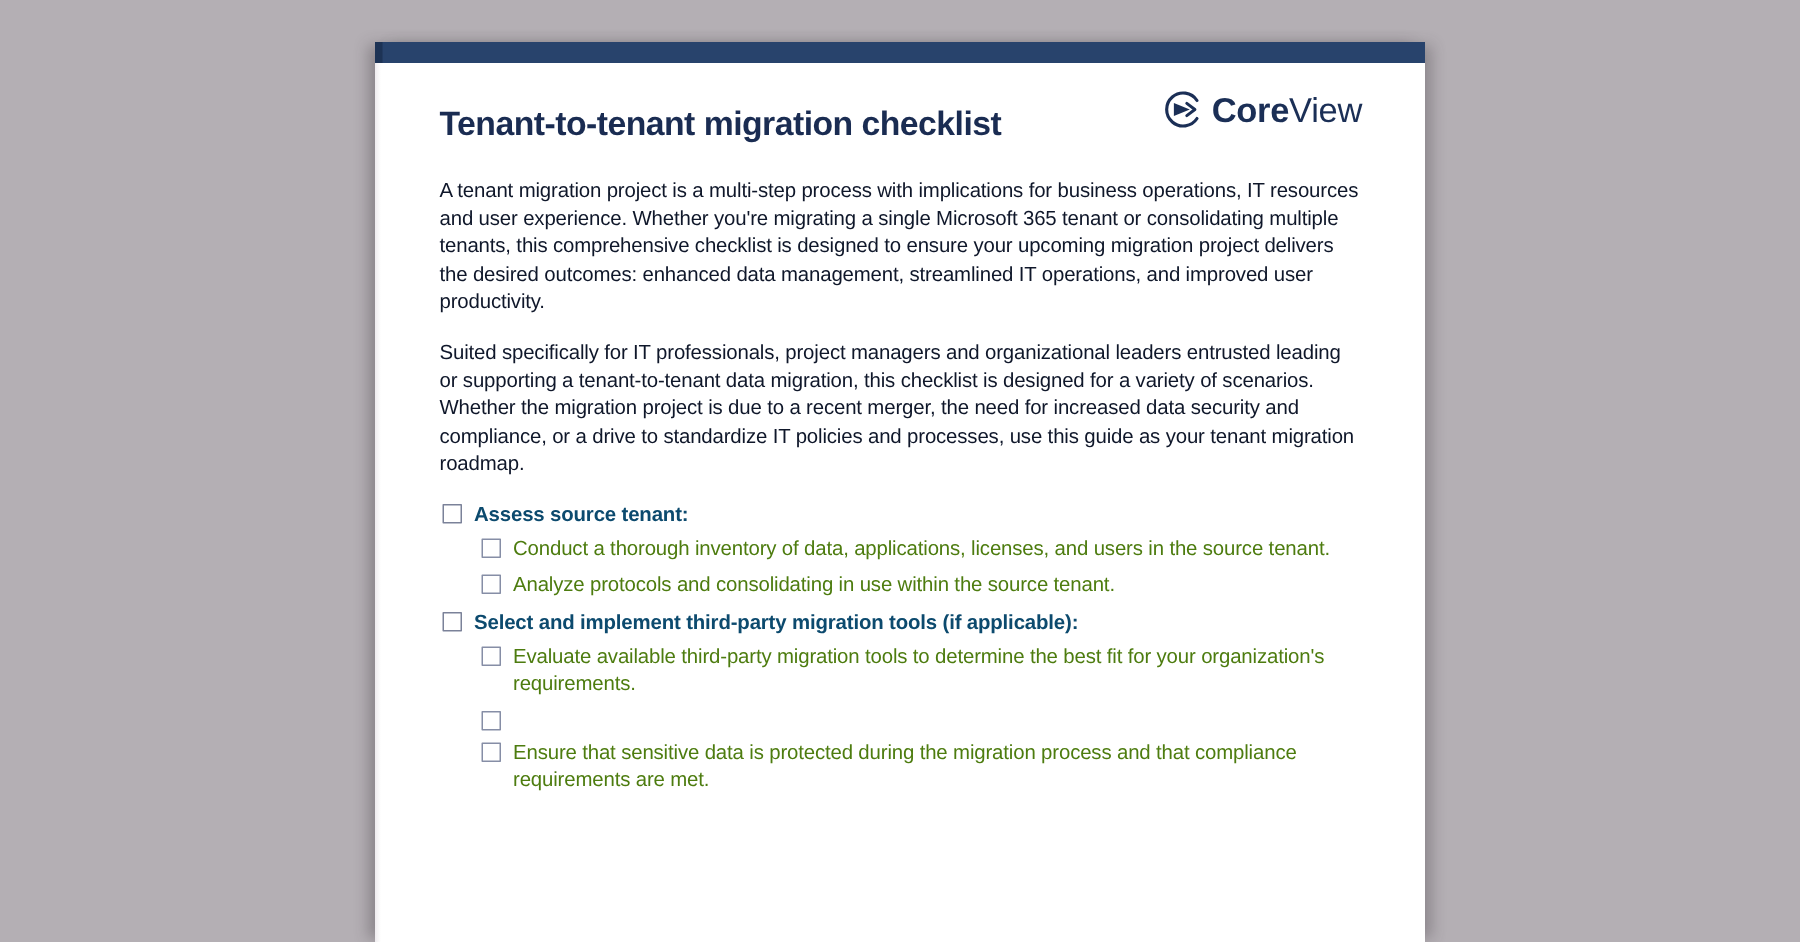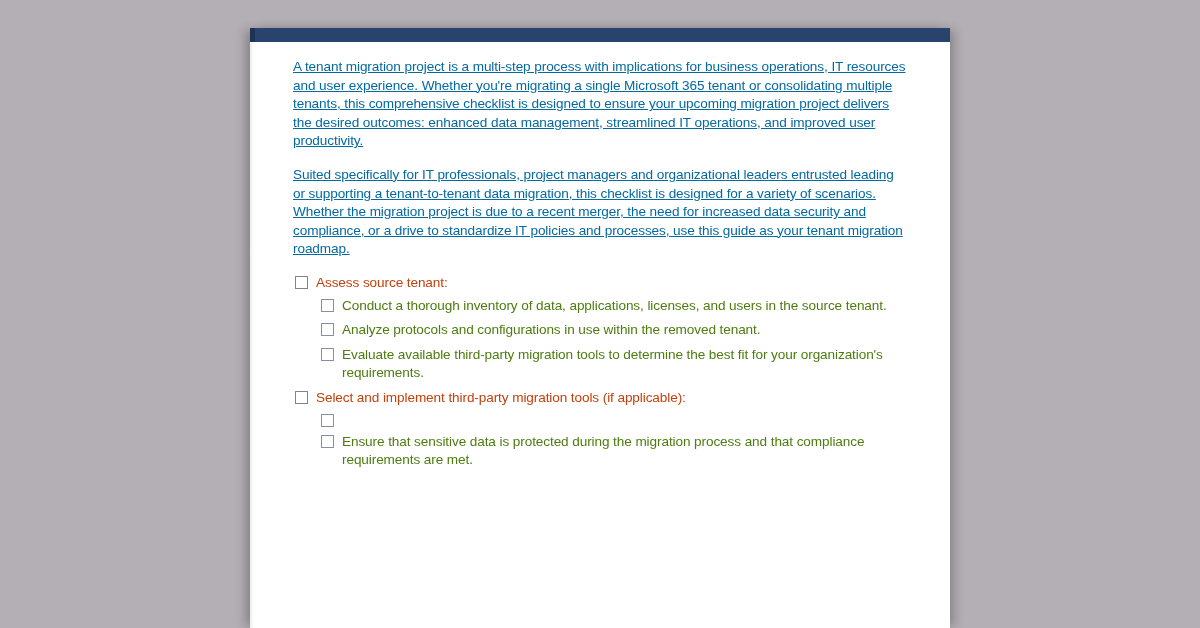--- a/index.html
+++ b/index.html
@@ -112,24 +112,23 @@
 
   
   .body-block {
     padding: 0 43px;
     margin-top: 16px;
   }
   .para {
     margin: 0 0 15px 0;
     font-size: 13.6px;
     line-height: 18.6px;
-    color: #0369a1;
+    color: #0f172a;
     letter-spacing: -0.1px;
     max-width: 614px;
-    text-decoration: underline;
   }
 
   
   .checklist {
     padding: 0 43px 0 43px;
     margin-top: 7px;
   }
 
   .group { margin-bottom: 0px; }
 
@@ -158,22 +157,22 @@
     margin-top: 2px;
     border-radius: 0.5px;
   }
   .sub-row .checkbox {
     border-color: #868ea6;
     margin-top: 2px;
   }
 
   .group-label {
     font-size: 13.6px;
-    font-weight: 400;
-    color: #c2410c;
+    font-weight: 700;
+    color: #0c4a6e;
     line-height: 18px;
     letter-spacing: -0.1px;
   }
   .sub-label {
     font-size: 13.6px;
     font-weight: 400;
     color: #4d7c0f;
     line-height: 18.4px;
     letter-spacing: -0.1px;
     max-width: 590px;
@@ -183,51 +182,67 @@
 <body>
 
 <div id="canvas">
 
   <div id="page">
 
     <div class="top-bar"></div>
 
     <div class="page-inner">
 
+      <div class="header-row">
+
+        <h1 class="page-title">Tenant-to-tenant migration checklist</h1>
+
+        <div class="logo">
+          <svg class="logo-mark" viewBox="0 0 26 26">
+            <path d="M22.0 7.0 A11 11 0 1 0 22.0 19.0" fill="none" stroke="#1b2f56" stroke-width="2.1" stroke-linecap="round"></path>
+            <path d="M6.6 8.6 L17.2 13.0 L6.6 17.4 Z" fill="#1b2f56"></path>
+            <path d="M15.2 8.9 L20.6 13.0 L15.2 17.1" fill="none" stroke="#1b2f56" stroke-width="2.0" stroke-linecap="round" stroke-linejoin="round"></path>
+          </svg>
+          <span class="logo-text">
+            <span class="core">Core</span><span class="view">View</span>
+          </span>
+        </div>
+
+      </div>
 
       <div class="body-block">
         <p class="para">A tenant migration project is a multi-step process with implications for business operations, IT resources and user experience. Whether you're migrating a single Microsoft 365 tenant or consolidating multiple tenants, this comprehensive checklist is designed to ensure your upcoming migration project delivers the desired outcomes: enhanced data management, streamlined IT operations, and improved user productivity.</p>
         <p class="para">Suited specifically for IT professionals, project managers and organizational leaders entrusted leading or supporting a tenant-to-tenant data migration, this checklist is designed for a variety of scenarios. Whether the migration project is due to a recent merger, the need for increased data security and compliance, or a drive to standardize IT policies and processes, use this guide as your tenant migration roadmap.</p>
       </div>
 
       <div class="checklist">
 
         <div class="group">
           <div class="row group-row">
             <span class="checkbox"></span>
             <span class="group-label">Assess source tenant:</span>
           </div>
           <div class="row sub-row">
             <span class="checkbox"></span>
             <span class="sub-label">Conduct a thorough inventory of data, applications, licenses, and users in the source tenant.</span>
           </div>
           <div class="row sub-row">
             <span class="checkbox"></span>
-            <span class="sub-label">Analyze protocols and configurations in use within the removed tenant.</span>
+            <span class="sub-label">Analyze protocols and consolidating in use within the source tenant.</span>
           </div>
         </div>
 
         <div class="group">
+          <div class="row group-row">
+            <span class="checkbox"></span>
+            <span class="group-label">Select and implement third-party migration tools (if applicable):</span>
+          </div>
           <div class="row sub-row">
             <span class="checkbox"></span>
             <span class="sub-label">Evaluate available third-party migration tools to determine the best fit for your organization's requirements.</span>
-          </div>
-          <div class="row group-row">
-            <span class="checkbox"></span>
-            <span class="group-label">Select and implement third-party migration tools (if applicable):</span>
           </div>
         </div>
 
         <div class="group">
           <div class="row sub-row">
             <span class="checkbox"></span>
           </div>
           <div class="row sub-row">
             <span class="checkbox"></span>
             <span class="sub-label">Ensure that sensitive data is protected during the migration process and that compliance requirements are met.</span>

